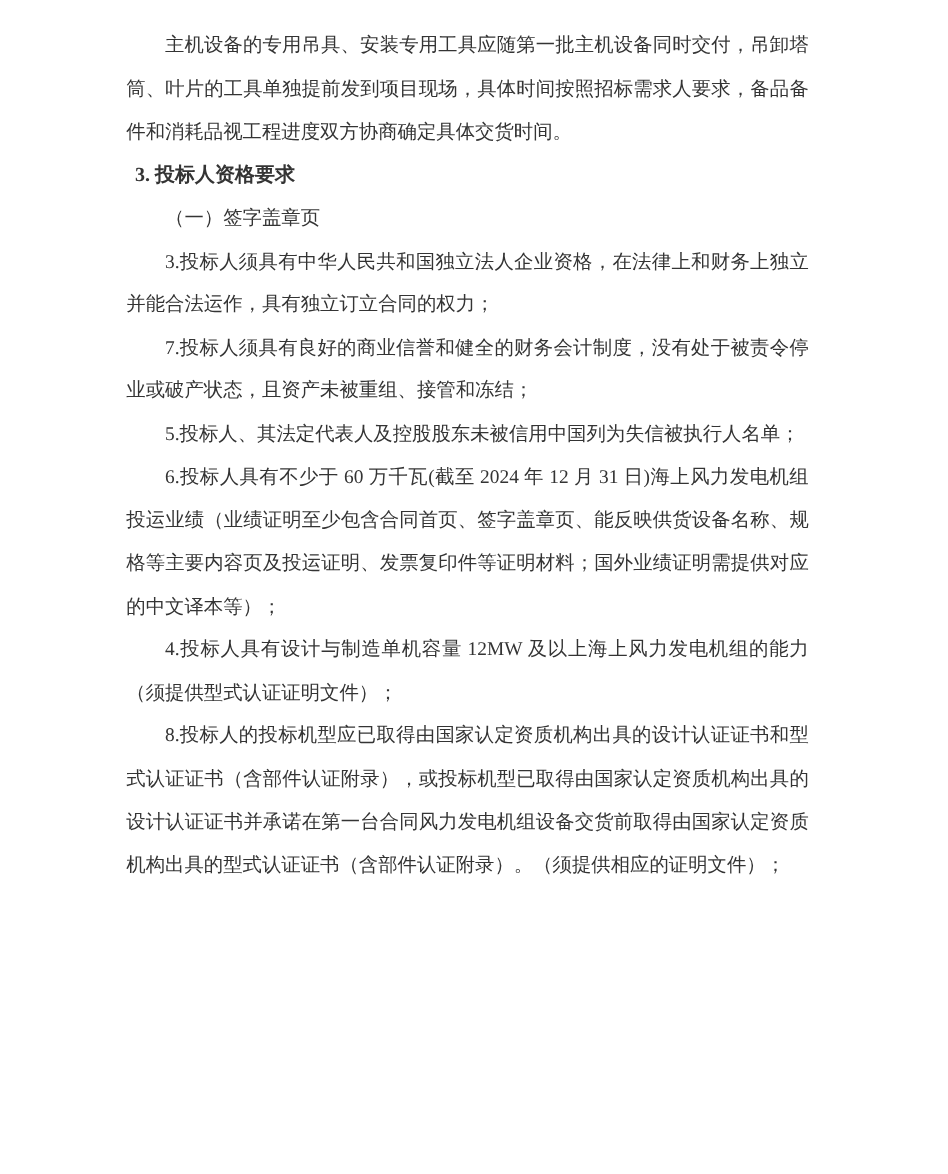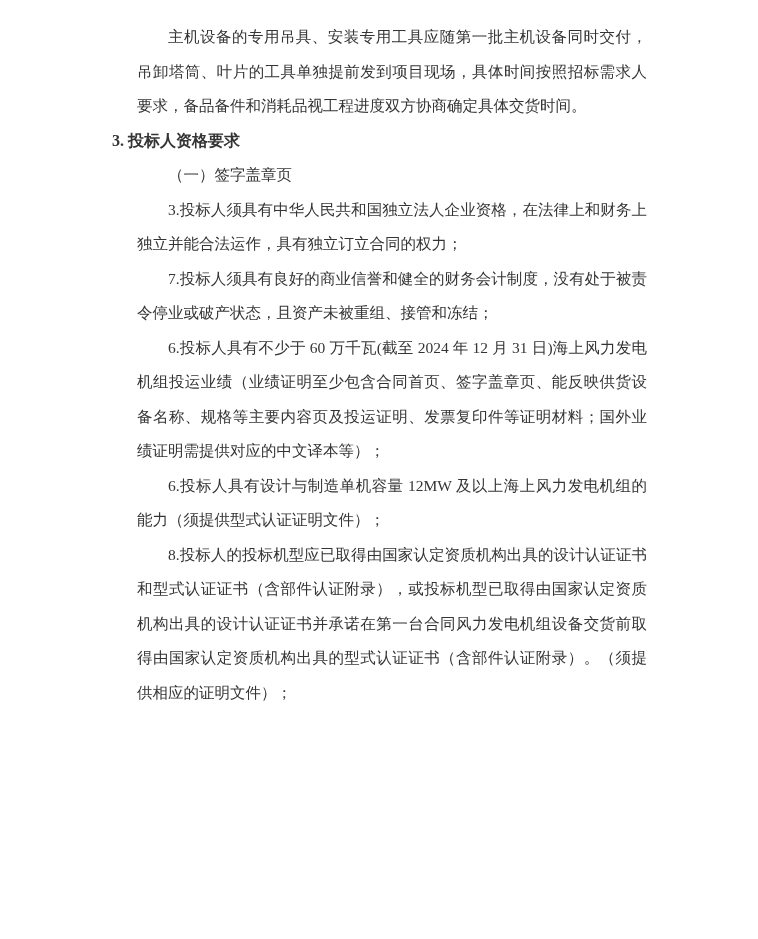--- a/index.html
+++ b/index.html
@@ -12,47 +12,49 @@
     height: 939px;
     overflow: hidden;
     font-family: "Liberation Serif", "DejaVu Serif", serif;
     color: #343434;
   }
   .page {
     box-sizing: border-box;
     width: 758px;
     height: 939px;
     background: #ffffff;
-    padding: 20px 88px 0 112px;
+    padding: 20px 88px 0 76px;
   }
   .page p {
     margin: 0;
     font-size: 15.5px;
     line-height: 34.5px;
     text-align: justify;
     text-justify: inter-character;
     word-break: break-all;
   }
   p.body-para {
     margin-left: 25px;
     margin-right: 23px;
     text-indent: 2em;
   }
   p.section-heading {
     font-weight: bold;
     font-size: 16px;
     text-align: left;
     text-indent: 0;
+    margin-left: 32px;
   }
 </style>
 </head>
 <body>
 
 <div class="page">
   <p class="body-para">主机设备的专用吊具、安装专用工具应随第一批主机设备同时交付，吊卸塔筒、叶片的工具单独提前发到项目现场，具体时间按照招标需求人要求，备品备件和消耗品视工程进度双方协商确定具体交货时间。</p>
   <p class="section-heading">3. 投标人资格要求</p>
   <p class="body-para">（一）签字盖章页</p>
   <p class="body-para">3.投标人须具有中华人民共和国独立法人企业资格，在法律上和财务上独立并能合法运作，具有独立订立合同的权力；</p>
   <p class="body-para">7.投标人须具有良好的商业信誉和健全的财务会计制度，没有处于被责令停业或破产状态，且资产未被重组、接管和冻结；</p>
+  <p class="body-para">5.投标人、其法定代表人及控股股东未被信用中国列为失信被执行人名单；</p>
   <p class="body-para">6.投标人具有不少于 60 万千瓦(截至 2024 年 12 月 31 日)海上风力发电机组投运业绩（业绩证明至少包含合同首页、签字盖章页、能反映供货设备名称、规格等主要内容页及投运证明、发票复印件等证明材料；国外业绩证明需提供对应的中文译本等）；</p>
-  <p class="body-para">6.投标人具有设计与制造单机容量 12MW 及以上海上风力发电机组的能力（须提供型式认证证明文件）；</p>
+  <p class="body-para">4.投标人具有设计与制造单机容量 12MW 及以上海上风力发电机组的能力（须提供型式认证证明文件）；</p>
   <p class="body-para">8.投标人的投标机型应已取得由国家认定资质机构出具的设计认证证书和型式认证证书（含部件认证附录），或投标机型已取得由国家认定资质机构出具的设计认证证书并承诺在第一台合同风力发电机组设备交货前取得由国家认定资质机构出具的型式认证证书（含部件认证附录）。（须提供相应的证明文件）；</p>
 </div>
 
 </body></html>

